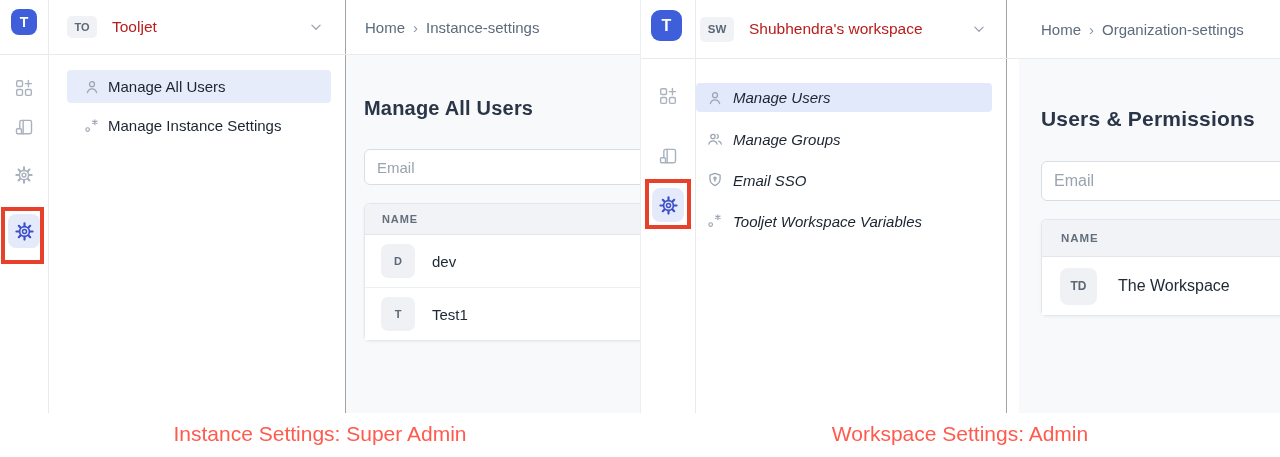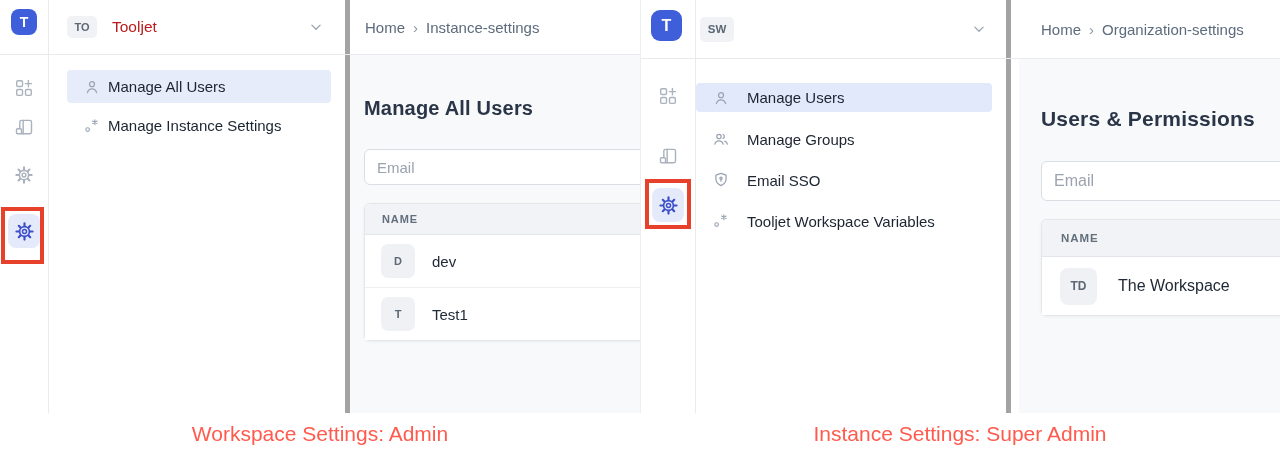--- a/index.html
+++ b/index.html
@@ -30,41 +30,41 @@
   .redbox{position:absolute;border:4px solid #e8412b;z-index:5;pointer-events:none;}
   .pane-left .redbox{left:1px;top:207px;width:35px;height:49px;}
   .pane-right .redbox{left:4px;top:179px;width:38px;height:42px;}
 
   
   .hdiv{position:absolute;left:0;right:0;height:1px;background:#e8eaee;z-index:3;}
   .pane-left .hdiv{top:54px;}
   .pane-right .hdiv{top:58px;}
 
   
-  .menucol{position:absolute;top:0;bottom:0;background:#fff;border-right:5px solid #a3a3a3;z-index:1;}
+  .menucol{position:absolute;top:0;bottom:0;background:#fff;border-right:1px solid #a3a3a3;z-index:1;}
   .pane-left .menucol{left:48px;width:297px;}
   .pane-right .menucol{left:41px;width:324px;}
   .wsrow{display:flex;align-items:center;cursor:pointer;}
   .pane-left .wsrow{height:54px;padding-left:19px;}
   .pane-right .wsrow{height:58px;padding-left:18px;}
   .wsbadge{display:flex;align-items:center;justify-content:center;background:#f0f2f6;border-radius:5px;font-weight:700;color:#5c6875;}
   .pane-left .wsbadge{width:30px;height:22px;font-size:11px;}
   .pane-right .wsbadge{width:34px;height:25px;font-size:11.5px;}
   .wsname{margin-left:15px;font-size:15.5px;font-weight:500;color:#b91c1c;}
   .wschev{margin-left:auto;color:#9aa4af;}
   .pane-left .wschev{margin-right:20px;}
   .pane-right .wschev{margin-right:18px;}
   .wschev svg{width:18px;height:18px;}
 
   .menulist{padding-top:16px;}
   .pane-right .menulist{padding-top:25px;}
   .mi{display:flex;align-items:center;border-radius:4px;font-size:15px;font-weight:500;color:#1b2430;cursor:pointer;}
   .pane-left .mi{height:31px;margin:0 14px 7px 19px;padding-left:16px;gap:7px;}
   .pane-left .mi.sel{height:33px;background:#e7ecfa;}
-  .pane-right .mi{height:30px;margin:0 14px 11px 14px;padding-left:16px;gap:17px;}
+  .pane-right .mi{height:30px;margin:0 14px 11px 14px;padding-left:10px;gap:9px;font-style:italic;}
   .pane-right .mi.sel{height:29px;background:#e2e9fa;margin-bottom:12px;}
   .mi .mic{color:#9aa4b0;flex:0 0 auto;}
   .mi .mic svg{width:18px;height:18px;}
 
   
   .maincol{position:absolute;top:0;right:0;bottom:0;}
   .pane-left .maincol{left:346px;}
   .pane-right .maincol{left:378px;}
   .crumbrow{display:flex;align-items:center;background:#fff;font-size:15px;color:#5d6b7c;gap:8px;}
   .pane-left .crumbrow{height:54px;padding-left:19px;}
@@ -248,20 +248,21 @@
           <svg class="ic">
             <use href="#i-gear"></use>
           </svg>
         </div>
       <div class="redbox"></div>
     </div>
 
     <div class="menucol">
       <div class="wsrow">
         <span class="wsbadge">SW</span>
+        <span class="wsname">Shubhendra's workspace</span>
         <span class="wschev">
             <svg class="ic">
               <use href="#i-chev"></use>
             </svg>
           </span>
       </div>
       <div class="menulist">
         <div class="mi sel">
           <span class="mic">
               <svg class="ic">
@@ -311,17 +312,17 @@
           <div class="trow">
             <span class="avatar">TD</span>
             <span>The Workspace</span>
           </div>
         </div>
       </div>
     </div>
   </div>
 
   <div class="caps">
+    <div class="cap">Instance Settings: Super Admin</div>
     <div class="cap">Workspace Settings: Admin</div>
-    <div class="cap">Instance Settings: Super Admin</div>
   </div>
 
 </div>
 
 </body></html>

